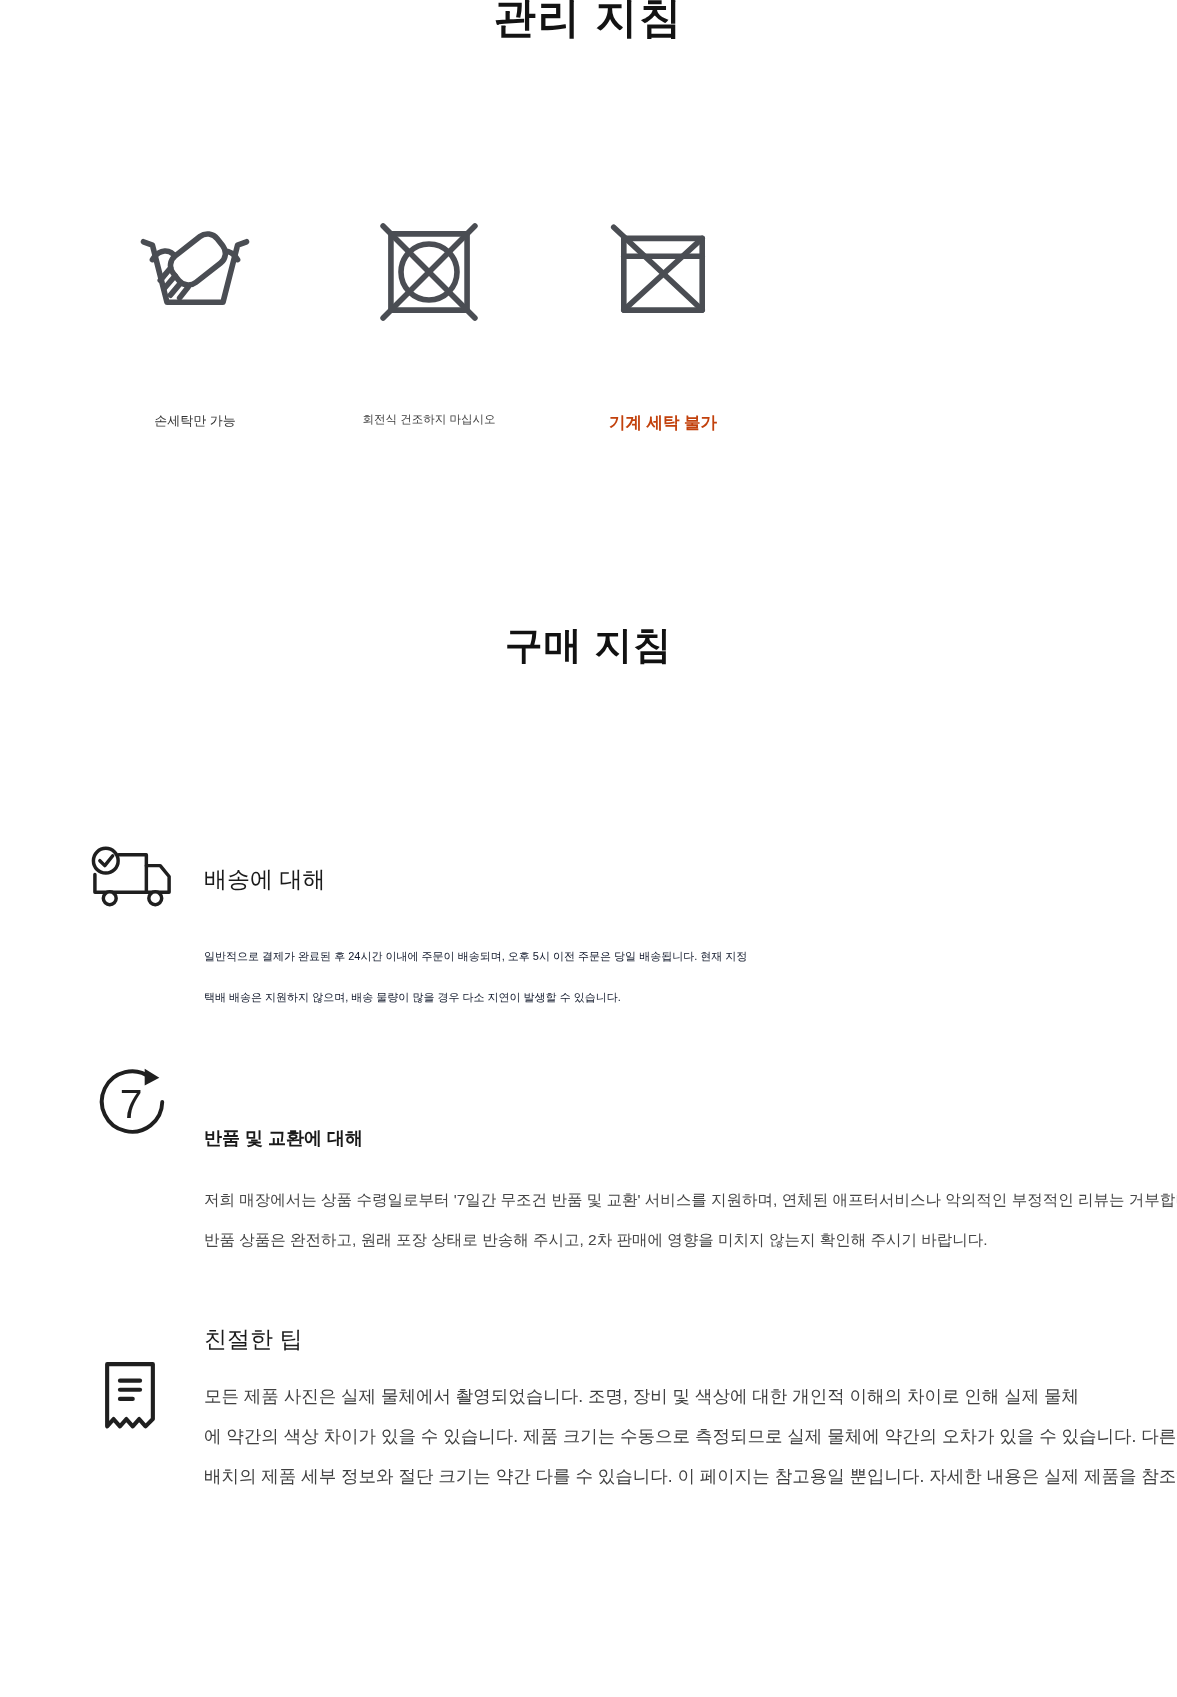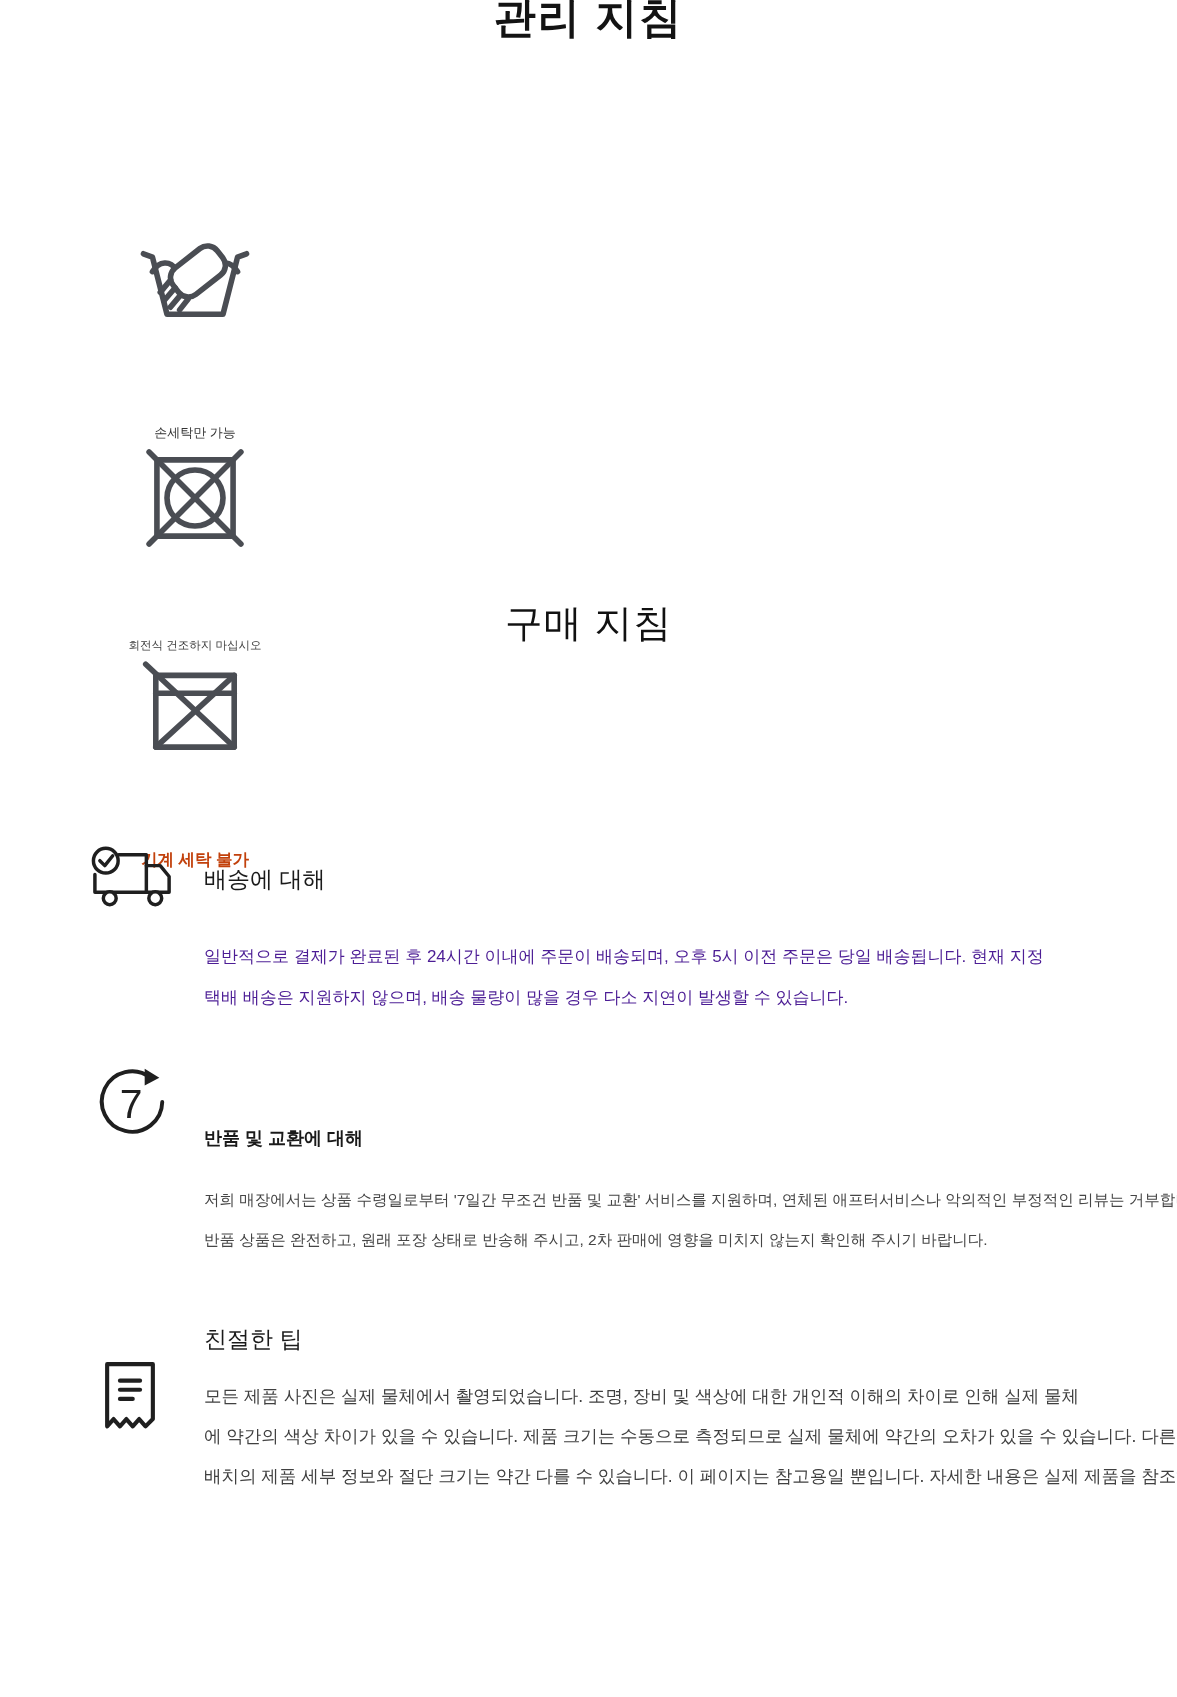--- a/index.html
+++ b/index.html
@@ -9,43 +9,43 @@
     font-family:"Liberation Sans","DejaVu Sans",sans-serif;
     color:#222;
   }
   .abs{position:absolute;}
   
   .care-title{
     top:-10px;left:0;width:100%;text-align:center;
     font-size:42px;font-weight:700;color:#131313;letter-spacing:2px;
   }
   .care-row{
-    top:228px;left:78px;width:936px;display:flex;flex-direction:column;
+    top:216px;left:78px;width:936px;display:flex;
   }
   .care-item{
     width:234px;display:flex;flex-direction:column;align-items:center;
   }
   .care-icon-box{
     height:112px;display:flex;align-items:center;justify-content:center;
   }
   .care-label{margin-top:84px;text-align:center;white-space:nowrap;}
   .care-label.l1{font-size:13px;color:#333;}
   .care-label.l2{font-size:15px;font-weight:500;color:#1a1a1a;}
   .care-label.l3{font-size:11.5px;color:#3c3c3c;}
   .care-label.l4{font-size:16.5px;font-weight:600;color:#c2410c;}
   
   .purchase-title{
-    top:598px;left:0;width:100%;text-align:center;
-    font-size:38px;font-weight:400;color:#111;letter-spacing:1px;
+    top:620px;left:0;width:100%;text-align:center;
+    font-size:38px;font-weight:700;color:#111;letter-spacing:1px;
   }
   .sec-heading-lg{font-size:23px;font-weight:500;color:#1a1a1a;white-space:nowrap;}
   .sec-heading-sm{font-size:18px;font-weight:700;color:#1a1a1a;white-space:nowrap;text-align:center;}
   .body-lines{width:920px;}
   .body-lines .line{white-space:nowrap;}
-  .s1-body{font-size:17px;line-height:41px;color:#4c1d95;}
+  .s1-body{font-size:11px;line-height:41px;color:#0f172a;}
   .s2-body{font-size:15.5px;line-height:40px;color:#454545;}
   .s3-body{font-size:17.5px;line-height:40px;color:#404040;}
   svg{display:block;}
 </style>
 </head>
 <body>
 
 <div class="abs care-title">관리 지침</div>
 
 <div class="abs care-row">

